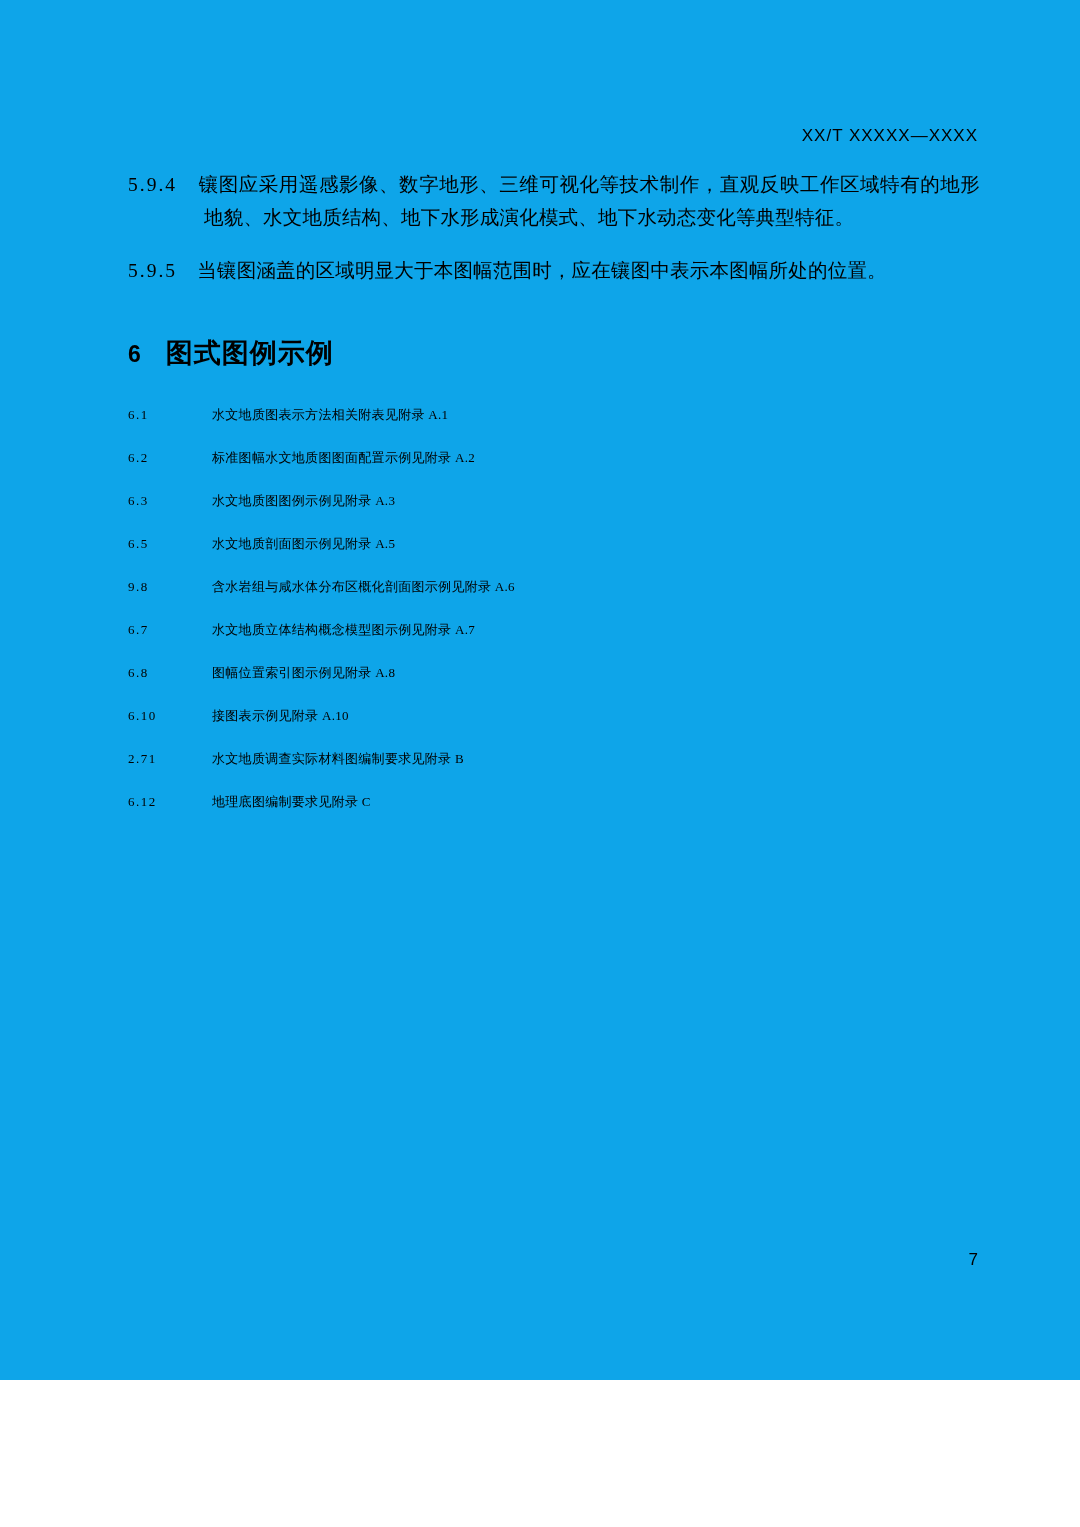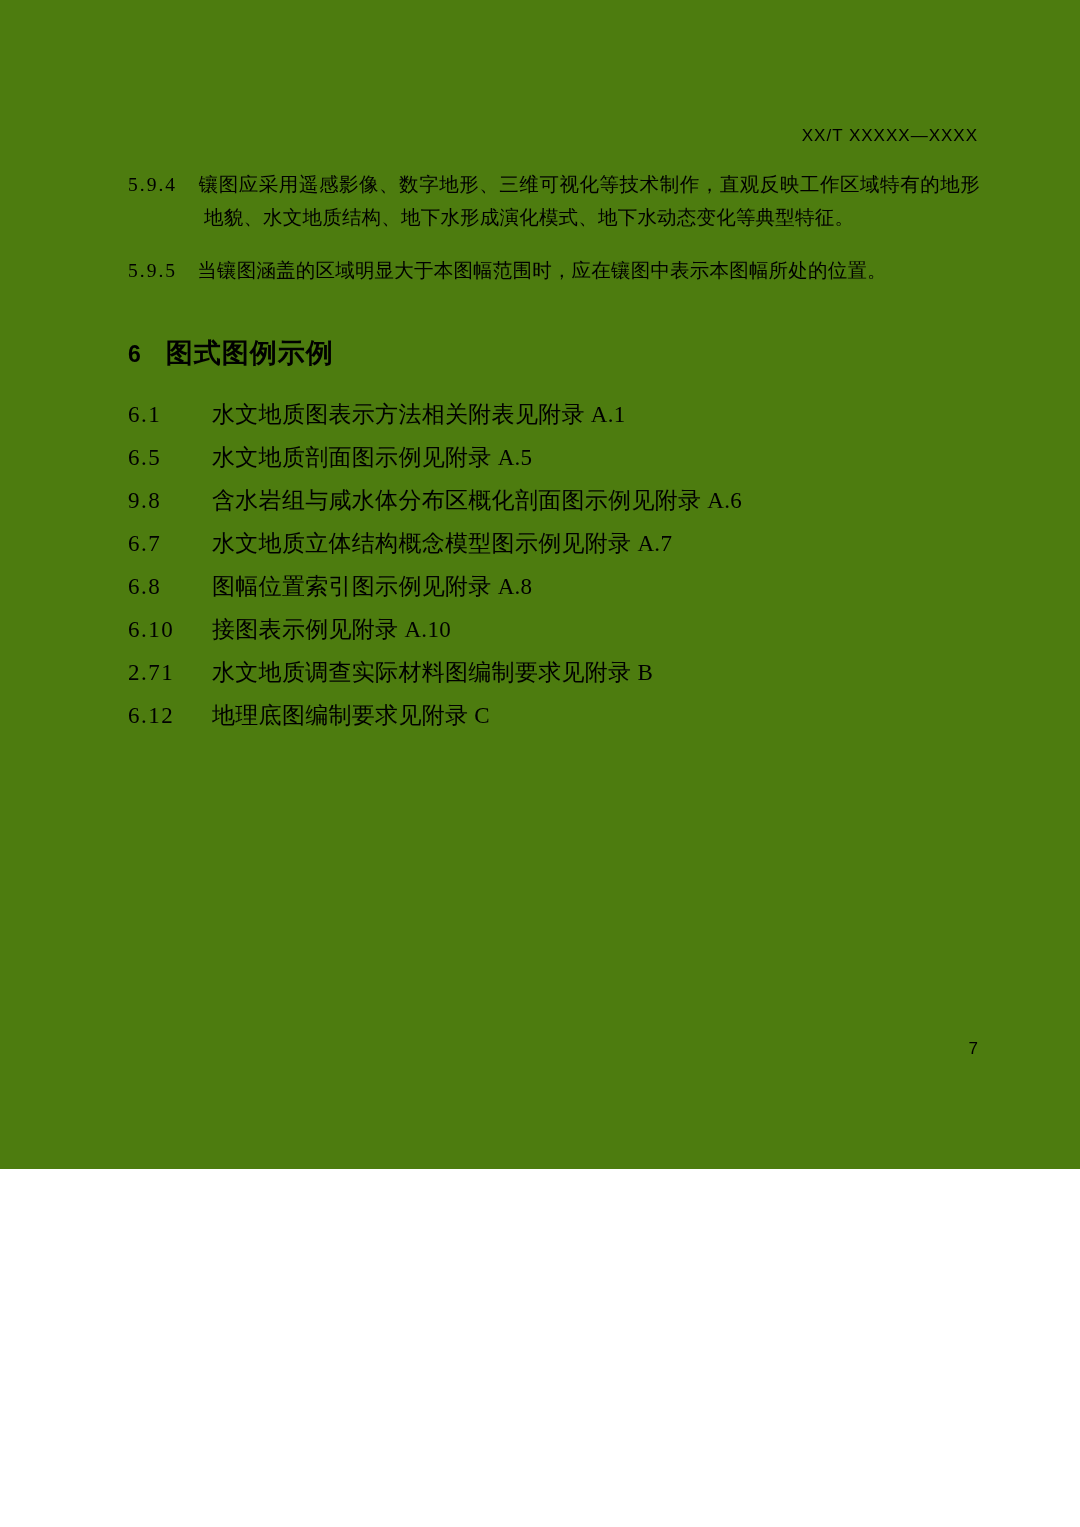--- a/index.html
+++ b/index.html
@@ -3,22 +3,22 @@
 <meta charset="utf-8">
 <style>
   html, body {
     margin: 0;
     padding: 0;
     background: #ffffff;
   }
   .page {
     position: relative;
     width: 1080px;
-    height: 1169px;
-    background: #4d7c0f;
+    height: 1380px;
+    background: #0ea5e9;
     font-family: "Liberation Serif", "DejaVu Serif", serif;
     color: #000000;
     overflow: hidden;
   }
   .header {
     position: absolute;
     top: 126px;
     right: 102px;
     font-family: "Liberation Sans", "DejaVu Sans", sans-serif;
     font-size: 17px;
@@ -62,21 +62,21 @@
   }
   .section-head .sec-num {
     font-size: 23px;
     font-weight: bold;
     margin-right: 24px;
   }
   .list {
     margin-top: 18px;
   }
   .list-item {
-    font-size: 23px;
+    font-size: 13px;
     line-height: 43px;
     display: flex;
     align-items: flex-start;
     letter-spacing: 0.3px;
   }
   .list-item .item-num {
     width: 84px;
     flex: 0 0 84px;
     letter-spacing: 1.5px;
   }
@@ -113,21 +113,29 @@
       <span>图式图例示例</span>
     </div>
 
     <div class="list">
 
       <div class="list-item">
         <span class="item-num">6.1</span>
         <span class="item-text">水文地质图表示方法相关附表见附录 A.1</span>
       </div>
 
+      <div class="list-item">
+        <span class="item-num">6.2</span>
+        <span class="item-text">标准图幅水文地质图图面配置示例见附录 A.2</span>
+      </div>
 
+      <div class="list-item">
+        <span class="item-num">6.3</span>
+        <span class="item-text">水文地质图图例示例见附录 A.3</span>
+      </div>
 
 
       <div class="list-item">
         <span class="item-num">6.5</span>
         <span class="item-text">水文地质剖面图示例见附录 A.5</span>
       </div>
 
       <div class="list-item">
         <span class="item-num">9.8</span>
         <span class="item-text">含水岩组与咸水体分布区概化剖面图示例见附录 A.6</span>

